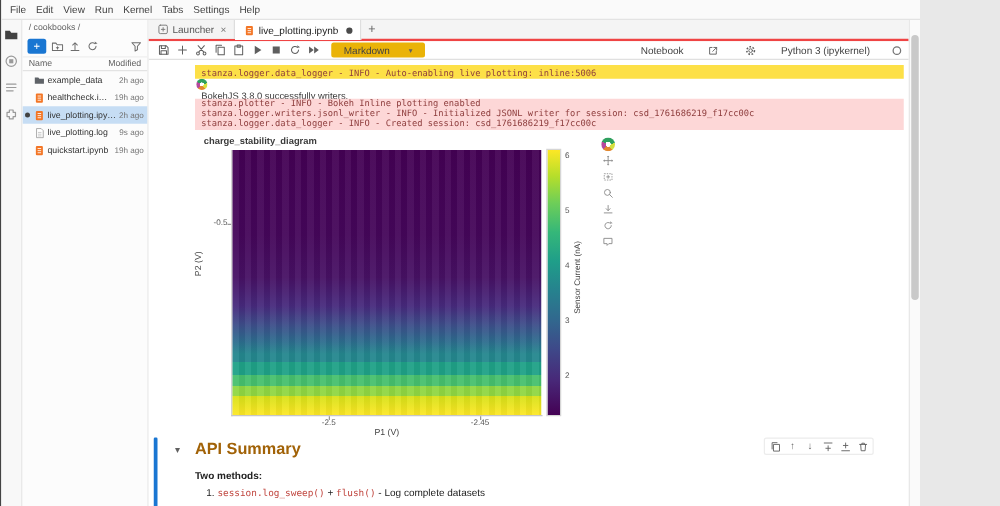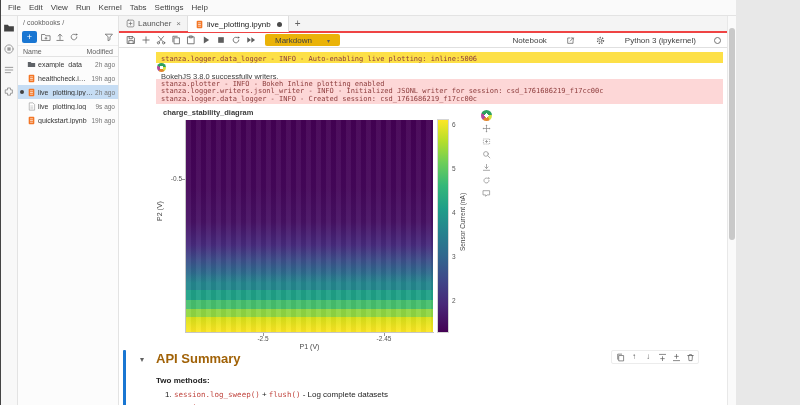--- a/index.html
+++ b/index.html
@@ -49,21 +49,21 @@
   .tb-caret{font-size:6px;color:#616161}
   .tb-right{margin-left:auto;display:flex;align-items:center;gap:18px;font-size:8px;color:#424242}
   .kstatus{width:7px;height:7px;border:1px solid #757575;border-radius:50%}
 
   
   .notebook{position:absolute;left:0;top:33px;right:0;bottom:0;background:#fff;overflow:hidden}
   .mono{font-family:"DejaVu Sans Mono","Liberation Mono",monospace}
   .out1{position:absolute;left:37px;top:3px;right:4px;height:11px;background:#fde047;display:flex;align-items:flex-end;padding:0 5px;font-size:7px;color:#8d3c3c}
   .bokeh-logo{position:absolute;left:38px;top:14px;width:9px;height:9px;border-radius:50%;background:radial-gradient(circle,#fff 0 1.5px,transparent 1.6px),conic-gradient(#2ea05e 0 22%,#d5e03f 22% 40%,#e2872f 40% 62%,#b5499c 62% 82%,#2ea05e 82% 100%)}
   .bokeh-text{position:absolute;left:42px;top:23px;font-size:7.5px;color:#3b3b3b}
-  .out2{position:absolute;left:37px;top:30px;right:4px;height:25px;background:#fdd7d7;padding:1px 5px;display:flex;flex-direction:column;justify-content:flex-end;font-size:7px;color:#8d3c3c}
+  .out2{position:absolute;left:37px;top:30px;right:4px;height:25px;background:#fdd7d7;padding:1px 5px;display:flex;flex-direction:column;justify-content:space-between;font-size:7px;color:#8d3c3c}
   .out2 div{line-height:7.5px;white-space:nowrap}
 
   
   .plot{position:absolute;left:37px;top:57px;width:352px;height:246px;font-size:6.5px;color:#555}
   .plot-title{position:absolute;left:7px;top:2px;font-size:7.5px;font-weight:bold;color:#3c3c3c}
   .heatmap{position:absolute;left:30px;top:14px;width:247px;height:212px}
   .heatmap::after{content:"";position:absolute;inset:0;background:repeating-linear-gradient(90deg,rgba(255,255,255,0.05) 0 5px,rgba(0,0,0,0.04) 5px 10px)}
   .axis-y{position:absolute;left:29px;top:14px;width:1px;height:213px;background:#c6c6c6}
   .axis-x{position:absolute;left:29px;top:226px;width:249px;height:1px;background:#c6c6c6}
   .ytick-label{position:absolute;left:4px;top:69px;width:22px;text-align:right}

